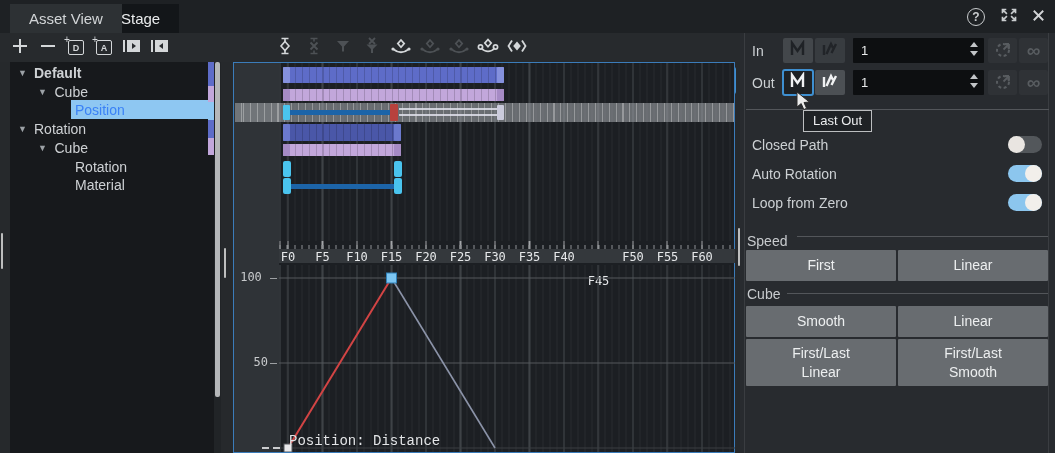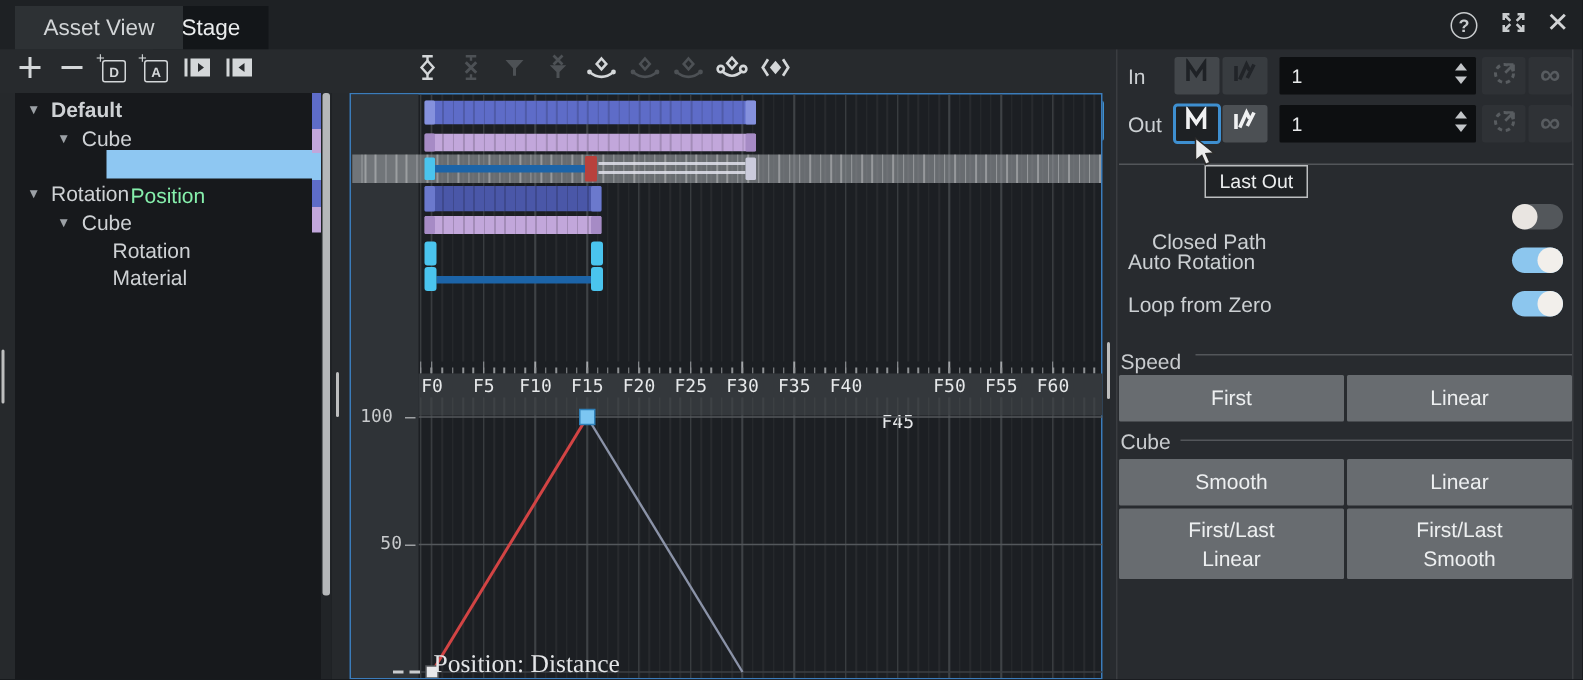--- a/index.html
+++ b/index.html
@@ -60,38 +60,38 @@
       repeating-linear-gradient(90deg, rgba(255,255,255,0.05) 0 1px, transparent 1px 6.9px);
     background-position-x:8.5px; }
   .dope-grid { top:0; height:178px; }
   .curve-grid { top:202px; height:187px; }
   .ruler-minor { position:absolute; left:45px; top:182px; width:456px; height:4px;
     background-image:repeating-linear-gradient(90deg, #8e9194 0 1px, transparent 1px 6.9px);
     background-position-x:8.5px; }
   .ruler-major { position:absolute; left:45px; top:178px; width:456px; height:8px;
     background-image:repeating-linear-gradient(90deg, #a3a6a9 0 1px, transparent 1px 34.5px);
     background-position-x:8.5px; }
-  .ruler-labels { position:absolute; left:45px; top:186px; width:456px; height:28px; background:#34383c; }
+  .ruler-labels { position:absolute; left:45px; top:186px; width:456px; height:14px; background:#34383c; }
   .frame-label { position:absolute; top:1px; width:34px; text-align:center;
                  font-family:"DejaVu Sans Mono", monospace; font-size:12px; color:#e6e8ea; }
   .bar { position:absolute; border-radius:1px;
     background-image:repeating-linear-gradient(90deg, rgba(0,0,0,0.16) 0 1px, transparent 1px 6.9px);
     background-position-x:5px; }
   .cap { position:absolute; top:0; width:7px; height:100%; border-radius:1px; }
   .hl-row { position:absolute; left:1px; top:40px; width:499px; height:19px;
     background-color:rgba(168,171,176,0.55);
     background-image:repeating-linear-gradient(90deg, rgba(255,255,255,0.3) 0 1px, transparent 1px 6.9px);
     background-position-x:8px; }
   .keysq { position:absolute; width:8px; border-radius:2px; }
   .ylab { position:absolute; left:0; width:34px; text-align:right;
           font-family:"DejaVu Sans Mono", monospace; font-size:12px; color:#c8cacc; }
   .ytick { position:absolute; left:36px; width:7px; height:1px; background:#9da0a3; }
   .zero-dash { position:absolute; height:2px; background:#caccce; }
-  .graph-label { position:absolute; left:55px; top:370px; font-family:Liberation Serif, serif;
-                 font-size:17px; color:#e3e5e7; z-index:5; }
+  .graph-label { position:absolute; left:55px; top:370px; font-family:Liberation Mono, monospace;
+                 font-size:14px; color:#e3e5e7; z-index:5; }
   #graph-svg { position:absolute; left:45px; top:205px; }
 
   
   .inspector { position:absolute; left:740px; top:33px; width:315px; height:420px; background:#282b2f; }
   .insp-frame { position:absolute; left:4px; top:0; width:305px; height:420px;
                 border-left:1px solid #3a3d41; border-right:1px solid #3a3d41; pointer-events:none; }
   .insp-label { position:absolute; font-size:14px; color:#ccd0d3; }
   .ibtn { position:absolute; width:30px; height:25px; border-radius:2px;
           display:flex; align-items:center; justify-content:center; }
   .in-b1 { left:43px; top:5px; background:#43474b; color:#1f2226; }
@@ -281,21 +281,21 @@
         <div class="tree-row" style="top: 2px;">
           <span class="arrow" style="left: 8px;">▼</span>
           <span class="tlabel" style="left: 24px; font-weight: bold;">Default</span>
         </div>
         <div class="tree-row" style="top: 20.7px;">
           <span class="arrow" style="left: 28px;">▼</span>
           <span class="tlabel" style="left: 44.5px;">Cube</span>
         </div>
         <div class="tree-row" style="top: 39.4px;">
           <div class="tree-sel" style="left: 61px; top: -1px; width: 142px;"></div>
-          <span class="tlabel" style="left: 77px; color: #86efac; margin-top: 20px;">Position</span>
+          <span class="tlabel" style="left: 65px; color: #3b82f6;">Position</span>
         </div>
         <div class="tree-row" style="top: 58.1px;">
           <span class="arrow" style="left: 8px;">▼</span>
           <span class="tlabel" style="left: 24px;">Rotation</span>
         </div>
         <div class="tree-row" style="top: 76.8px;">
           <span class="arrow" style="left: 28px;">▼</span>
           <span class="tlabel" style="left: 44.5px;">Cube</span>
         </div>
         <div class="tree-row" style="top: 95.5px;">
@@ -461,21 +461,21 @@
     <div class="divider"></div>
 
     <div class="tooltip">Last Out</div>
     <div class="cursor">
       <svg width="15" height="21" viewBox="0 0 15 21">
           <path d="M1 1 L1 16 L5.2 12.6 L7.8 18.6 L10.6 17.3 L8 11.5 L13.4 11 Z" fill="#ececec" stroke="#2a2a2a" stroke-width="1"></path>
         </svg>
     </div>
 
     <div id="toggles">
-        <div class="insp-label" style="left: 28px; top: 104px; margin-top: 16px;">Closed Path</div>
+        <div class="insp-label" style="left: 12px; top: 104px;">Closed Path</div>
         <div class="tgl off" style="top: 103px;">
           <div class="knob"></div>
         </div>
         <div class="insp-label" style="left: 12px; top: 133px;">Auto Rotation</div>
         <div class="tgl on" style="top: 132px;">
           <div class="knob"></div>
         </div>
         <div class="insp-label" style="left: 12px; top: 162px;">Loop from Zero</div>
         <div class="tgl on" style="top: 161px;">
           <div class="knob"></div>

